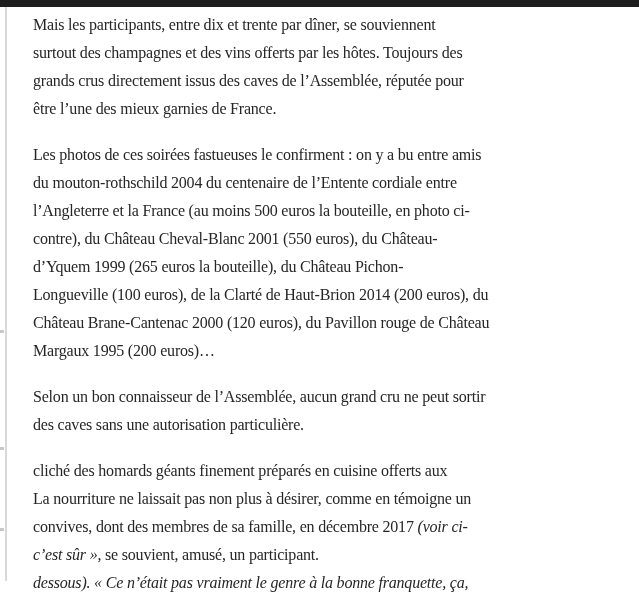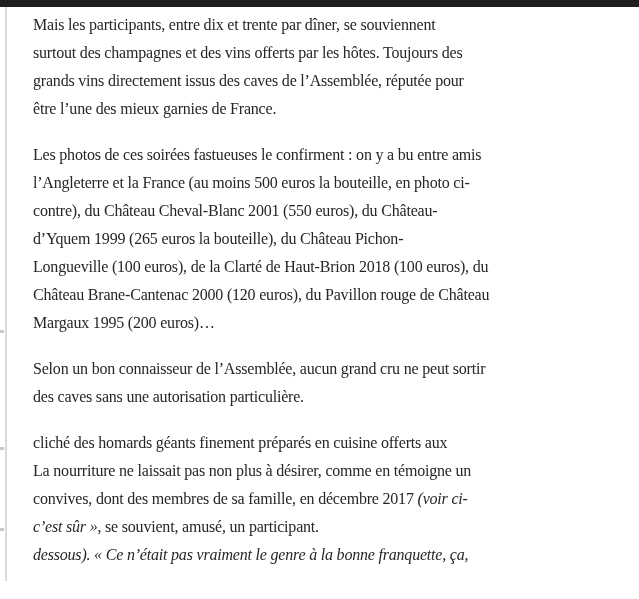--- a/index.html
+++ b/index.html
@@ -66,29 +66,30 @@
 <div class="top-bar"></div>
 <div class="left-divider"></div>
 <div class="edge-mark m1"></div>
 <div class="edge-mark m2"></div>
 <div class="edge-mark m3"></div>
 
 <div class="article-body">
     <div class="paragraph">
       <div class="line"><span>Mais les participants, entre dix et trente par dîner, se souviennent</span></div>
       <div class="line"><span>surtout des champagnes et des vins offerts par les hôtes. Toujours des</span></div>
-      <div class="line"><span>grands vins directement issus des caves de l’Assemblée, réputée pour</span></div>
+      <div class="line"><span>grands crus directement issus des caves de l’Assemblée, réputée pour</span></div>
       <div class="line"><span>être l’une des mieux garnies de France.</span></div>
     </div>
     <div class="paragraph">
       <div class="line"><span>Les photos de ces soirées fastueuses le confirment : on y a bu entre amis</span></div>
+      <div class="line"><span>du mouton-rothschild 2004 du centenaire de l’Entente cordiale entre</span></div>
       <div class="line"><span>l’Angleterre et la France (au moins 500 euros la bouteille, en photo ci-</span></div>
       <div class="line"><span>contre), du Château Cheval-Blanc 2001 (550 euros), du Château-</span></div>
       <div class="line"><span>d’Yquem 1999 (265 euros la bouteille), du Château Pichon-</span></div>
-      <div class="line"><span>Longueville (100 euros), de la Clarté de Haut-Brion 2018 (100 euros), du</span></div>
+      <div class="line"><span>Longueville (100 euros), de la Clarté de Haut-Brion 2014 (200 euros), du</span></div>
       <div class="line"><span>Château Brane-Cantenac 2000 (120 euros), du Pavillon rouge de Château</span></div>
       <div class="line"><span>Margaux 1995 (200 euros)…</span></div>
     </div>
     <div class="paragraph">
       <div class="line"><span>Selon un bon connaisseur de l’Assemblée, aucun grand cru ne peut sortir</span></div>
       <div class="line"><span>des caves sans une autorisation particulière.</span></div>
     </div>
     <div class="paragraph">
       <div class="line"><span>cliché des homards géants finement préparés en cuisine offerts aux</span></div>
       <div class="line"><span>La nourriture ne laissait pas non plus à désirer, comme en témoigne un</span></div>

